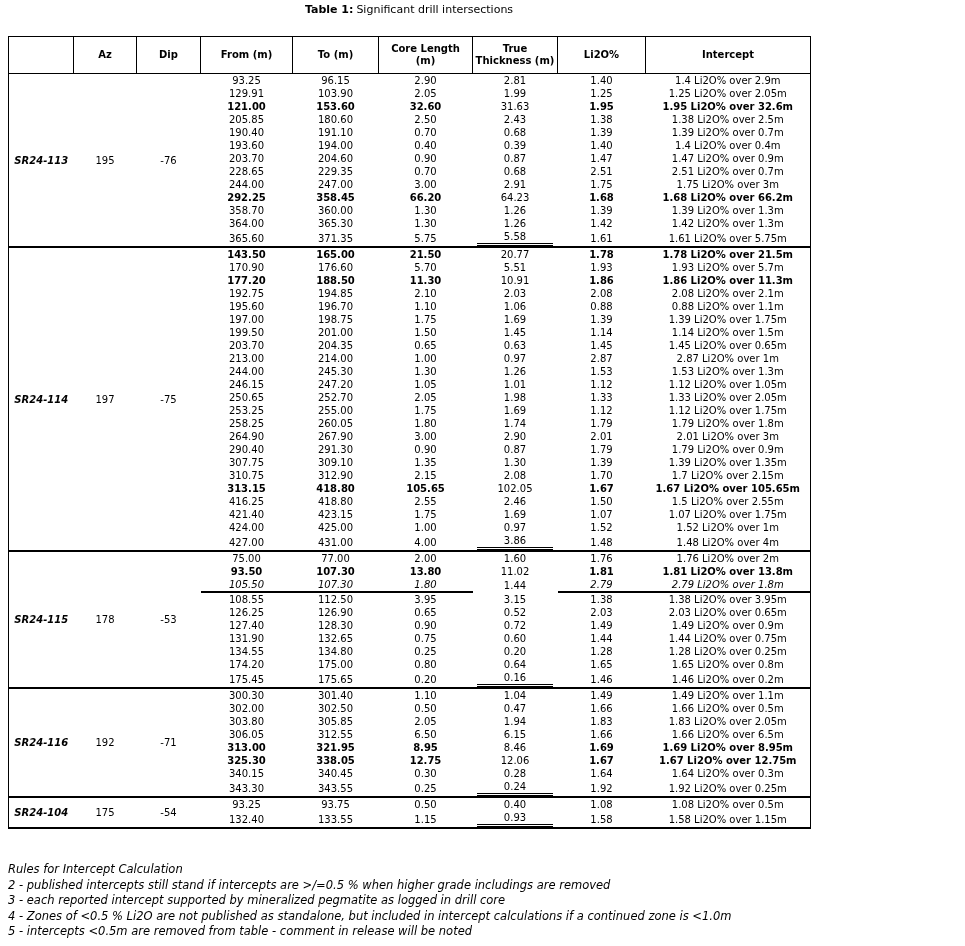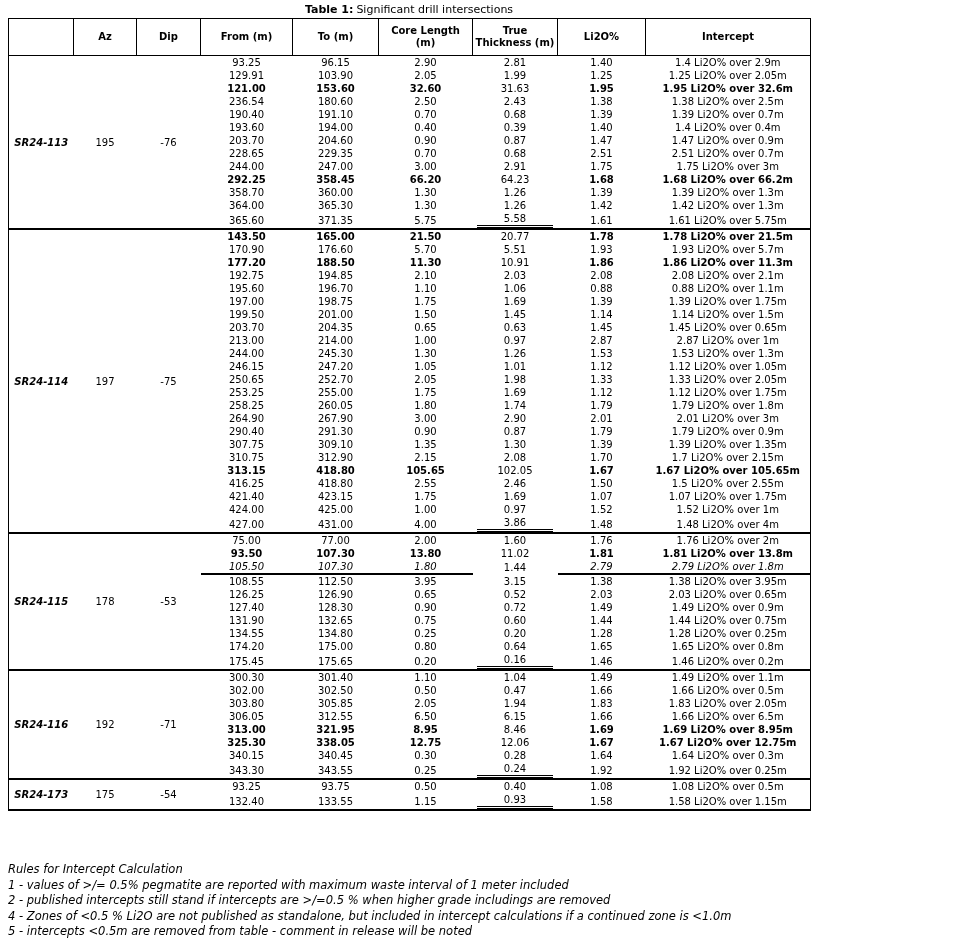--- a/index.html
+++ b/index.html
@@ -12,21 +12,21 @@
   }
   .page { position:absolute; inset:0; }
 
   .title {
     position:absolute; top:3px; left:8px; width:802px;
     text-align:center; font-size:11px; line-height:14px;
   }
   .title .ttl-label { font-weight:bold; margin-right:3px; }
 
   table.drill {
-    position:absolute; top:18px; left:8px;
+    position:absolute; top:36px; left:8px;
     width:802px;
     border-collapse:collapse; table-layout:fixed;
     border:1px solid #000;
     border-bottom:2px solid #000;
   }
   table.drill thead th {
     border:1px solid #000;
     font-size:10px; font-weight:bold;
     text-align:center; vertical-align:middle;
     height:34px; padding:1px 2px; line-height:12px;
@@ -108,21 +108,21 @@
         </tr>
         <tr>
           <td class="c-from bu b">121.00</td>
           <td class="c-to bu b">153.60</td>
           <td class="c-core bu b">32.60</td>
           <td class="c-tt">31.63</td>
           <td class="c-li bu b">1.95</td>
           <td class="c-int bu b">1.95 Li2O% over 32.6m</td>
         </tr>
         <tr>
-          <td class="c-from bu">236.54</td>
+          <td class="c-from bu">205.85</td>
           <td class="c-to bu">180.60</td>
           <td class="c-core bu">2.50</td>
           <td class="c-tt">2.43</td>
           <td class="c-li bu">1.38</td>
           <td class="c-int bu">1.38 Li2O% over 2.5m</td>
         </tr>
         <tr>
           <td class="c-from bu">190.40</td>
           <td class="c-to bu">191.10</td>
           <td class="c-core bu">0.70</td>
@@ -525,21 +525,21 @@
         </tr>
         <tr>
           <td class="c-from bu">343.30</td>
           <td class="c-to bu">343.55</td>
           <td class="c-core bu">0.25</td>
           <td class="c-tt"><span class="dblu">0.24</span></td>
           <td class="c-li bu">1.92</td>
           <td class="c-int bu">1.92 Li2O% over 0.25m</td>
         </tr>
         <tr class="section-start">
-          <td class="c-hole" rowspan="2">SR24-173</td>
+          <td class="c-hole" rowspan="2">SR24-104</td>
           <td class="c-az" rowspan="2">175</td>
           <td class="c-dip" rowspan="2">-54</td>
           <td class="c-from bu">93.25</td>
           <td class="c-to bu">93.75</td>
           <td class="c-core bu">0.50</td>
           <td class="c-tt">0.40</td>
           <td class="c-li bu">1.08</td>
           <td class="c-int bu">1.08 Li2O% over 0.5m</td>
         </tr>
         <tr>
@@ -548,19 +548,19 @@
           <td class="c-core bu">1.15</td>
           <td class="c-tt"><span class="dblu">0.93</span></td>
           <td class="c-li bu">1.58</td>
           <td class="c-int bu">1.58 Li2O% over 1.15m</td>
         </tr>
       </tbody>
   </table>
 
   <div class="footnotes">
     <div>Rules for Intercept Calculation</div>
-    <div>1 - values of &gt;/= 0.5% pegmatite are reported with maximum waste interval of 1 meter included</div>
     <div>2 - published intercepts still stand if intercepts are &gt;/=0.5 % when higher grade includings are removed</div>
+    <div>3 - each reported intercept supported by mineralized pegmatite as logged in drill core</div>
     <div>4 - Zones of &lt;0.5 % Li2O are not published as standalone, but included in intercept calculations if a continued zone is &lt;1.0m</div>
     <div>5 - intercepts &lt;0.5m are removed from table - comment in release will be noted</div>
   </div>
 
 </div>
 
 </body></html>

